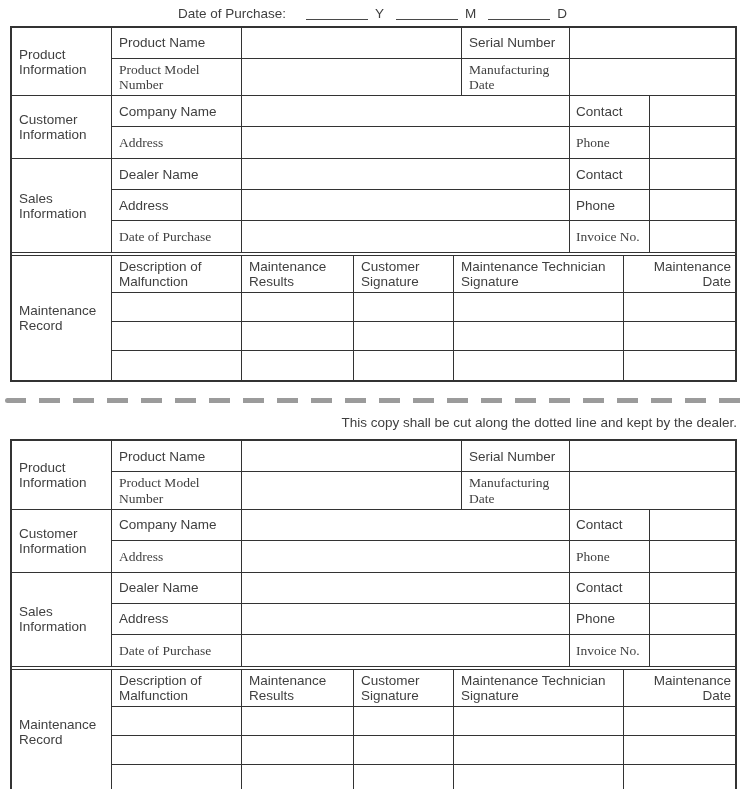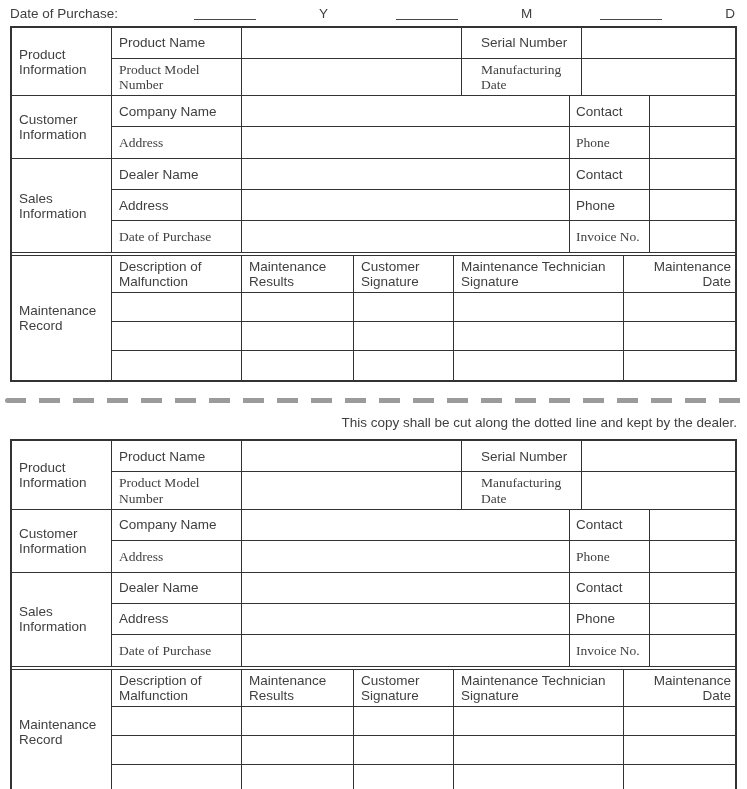--- a/index.html
+++ b/index.html
@@ -9,21 +9,21 @@
     height: 789px;
     font-family: "Liberation Sans", sans-serif;
     color: #3f3f3f;
     overflow: hidden;
   }
   .page { padding: 4px 10px 0 10px; }
 
   
   .top-header {
     display: flex;
-    justify-content: space-between;
+    justify-content: center;
     align-items: flex-end;
     height: 17px;
     font-size: 13.5px;
     white-space: nowrap;
   }
   .dop-label { margin-right: 10px; }
   .blank {
     display: inline-block;
     width: 62px;
     height: 13px;
@@ -65,21 +65,21 @@
     padding: 3px 4px 3px 7px;
   }
   .row .cell:last-child { border-right: none; text-align: right; }
 
   .info-row  { min-height: 31px; }
   .m-header  { min-height: 34px; }
   .m-row     { height: 29px; }
 
   .w130 { width: 130px; flex: 0 0 130px; }
   .w220 { width: 220px; flex: 0 0 220px; }
-  .w108 { width: 108px; flex: 0 0 108px; margin-left: 12px; }
+  .w108 { width: 108px; flex: 0 0 108px; }
   .w328 { width: 328px; flex: 0 0 328px; }
   .w80  { width: 80px;  flex: 0 0 80px; padding-left: 6px; padding-right: 2px; text-align: center; }
   .w112 { width: 112px; flex: 0 0 112px; }
   .w100b{ width: 100px; flex: 0 0 100px; }
   .w170 { width: 170px; flex: 0 0 170px; }
   .flex1{ flex: 1; }
 
   
   .cut-line {
     height: 5px;

